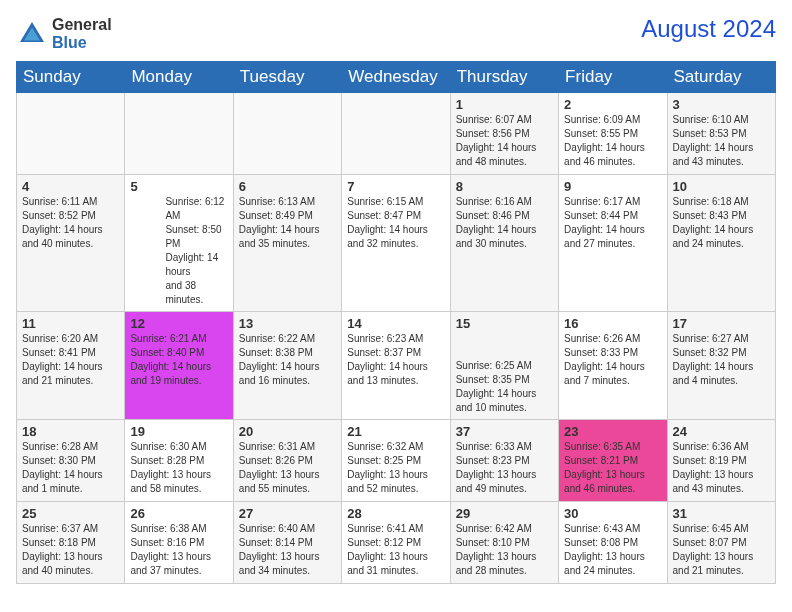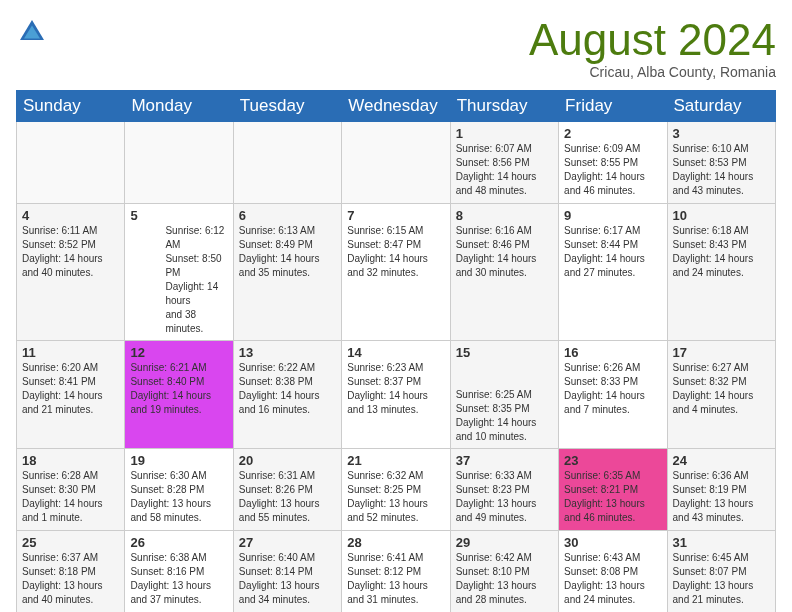--- a/index.html
+++ b/index.html
@@ -42,23 +42,23 @@
       color: #2a6db5;
     }
     .logo-icon {
       width: 32px;
       height: 32px;
     }
     .title-section {
       text-align: right;
     }
     .month-title {
-      font-size: 44px;
+      font-size: 24px;
       font-weight: normal;
-      color: #4d7c0f;
+      color: #1d4ed8;
       line-height: 1.1;
     }
     .location {
       font-size: 14px;
       color: #555;
     }
     .calendar {
       width: 100%;
       border-collapse: collapse;
       table-layout: fixed;
@@ -107,24 +107,27 @@
 </head>
 <body>
 
 <div class="container">
   <div class="header">
     <div class="logo">
       <svg class="logo-icon" viewBox="0 0 40 40" xmlns="http://www.w3.org/2000/svg">
         <polygon points="20,5 35,30 5,30" fill="#2a6db5"></polygon>
         <polygon points="20,12 30,28 10,28" fill="#4a9fd5"></polygon>
       </svg>
+      <div class="logo-text">
+        <span class="logo-general">General</span>
+        <span class="logo-blue">Blue</span>
+      </div>
     </div>
     <div class="title-section">
       <div class="month-title">August 2024</div>
-      <div class="location">Cricau, Alba County, Romania</div>
     </div>
   </div>
 
   <table class="calendar">
     <thead>
       <tr>
         <th>Sunday</th>
         <th>Monday</th>
         <th>Tuesday</th>
         <th>Wednesday</th>

